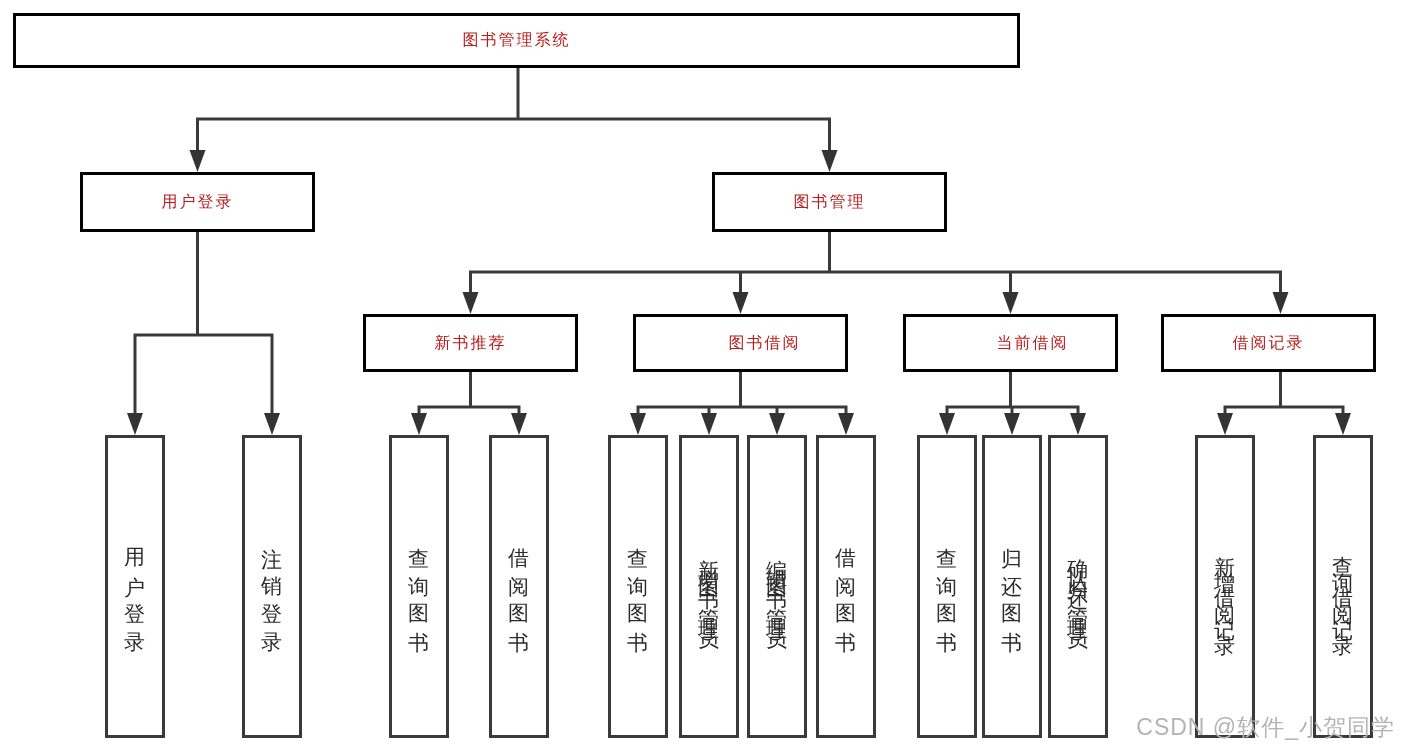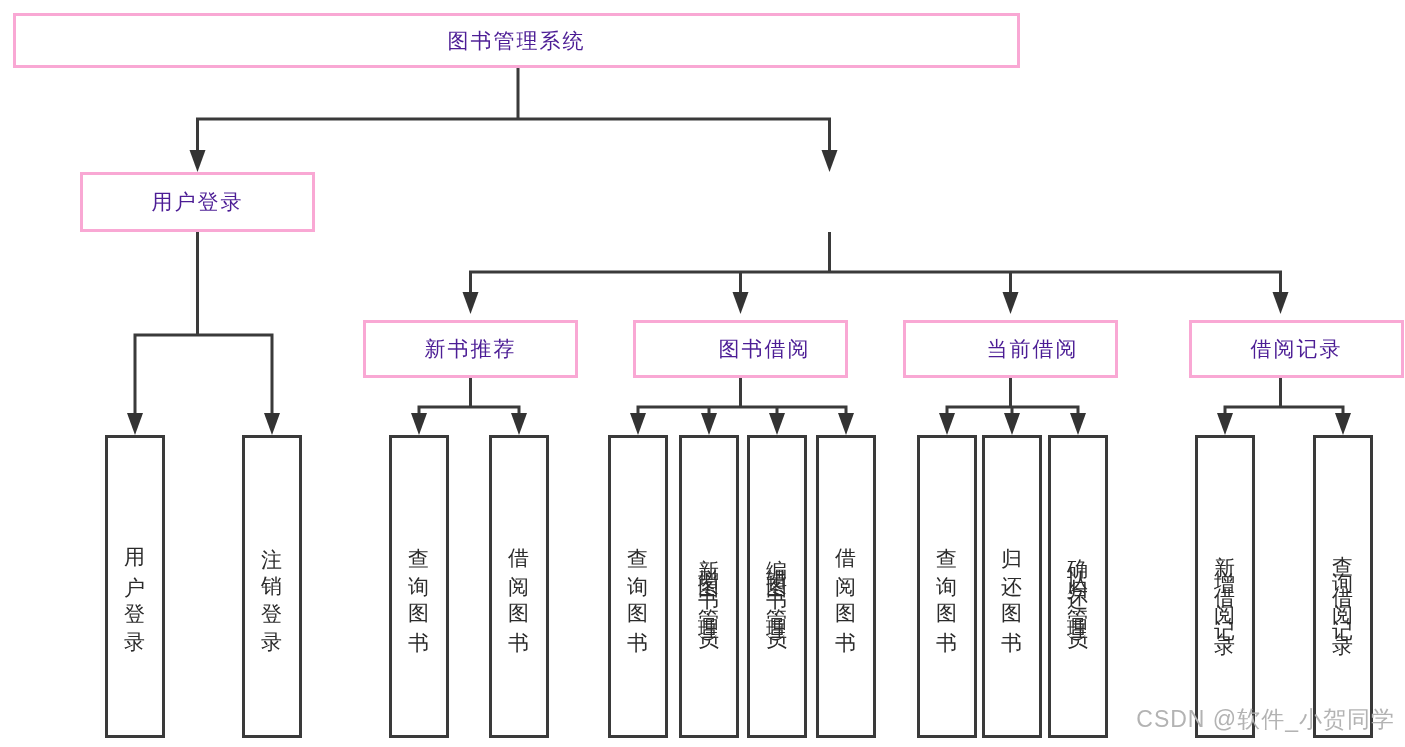--- a/index.html
+++ b/index.html
@@ -20,40 +20,40 @@
   .connectors {
     position: absolute;
     left: 0; top: 0;
     width: 1405px;
     height: 747px;
     pointer-events: none;
   }
   .node {
     position: absolute;
     background: #ffffff;
-    border: 3px solid #f9a8d4;
+    border: 3px solid #000000;
     box-sizing: border-box;
     display: flex;
     align-items: center;
     justify-content: center;
-    color: #4c1d95;
-    font-size: 21px;
+    color: #b91c1c;
+    font-size: 16px;
     letter-spacing: 2px;
     white-space: nowrap;
     z-index: 2;
   }
   .root   { left: 13px;  top: 13px;  width: 1007px; height: 55px; }
   .lvl2   { height: 60px; width: 235px; top: 172px; }
   .lvl2.a { left: 80px; }
   .lvl2.b { left: 712px; }
-  .lvl3   { height: 58px; width: 215px; top: 314px; margin-top: 6px; }
+  .lvl3   { height: 58px; width: 215px; top: 314px; }
   .lvl3.c1 { left: 363px; }
   .lvl3.c2 { left: 633px; padding-left: 48px; }
   .lvl3.c3 { left: 903px; padding-left: 44px; }
-  .lvl3.c4 { left: 1189px; text-align: center; }
+  .lvl3.c4 { left: 1161px; text-align: center; }
   .leaf {
     position: absolute;
     top: 435px;
     width: 60px;
     height: 303px;
     background: #ffffff;
     border: 3px solid #3a3a3a;
     box-sizing: border-box;
     display: flex;
     align-items: center;
@@ -67,21 +67,21 @@
     font-size: 21px;
     line-height: 1;
     white-space: nowrap;
   }
   .ls4 .vtext { letter-spacing: 28px; }
   .ls6 .vtext { letter-spacing: 16px; }
   .ls9 .vtext { letter-spacing: 10px; }
   .watermark {
     position: absolute;
     right: 10px;
-    bottom: 12px;
+    bottom: 4px;
     color: #b3b3b3;
     font-size: 23px;
     letter-spacing: 1px;
     z-index: 3;
   }
 </style>
 </head>
 <body>
 
 <div class="canvas">
@@ -121,20 +121,23 @@
     <polygon points="1217,413 1233,413 1225,435" fill="#333333"></polygon>
     <polygon points="1335,413 1351,413 1343,435" fill="#333333"></polygon>
   </svg>
 
   <div class="node root">
     <span>图书管理系统</span>
   </div>
 
   <div class="node lvl2 a">
     <span>用户登录</span>
+  </div>
+  <div class="node lvl2 b">
+    <span>图书管理</span>
   </div>
 
   <div class="node lvl3 c1">
     <span>新书推荐</span>
   </div>
   <div class="node lvl3 c2">
     <span>图书借阅</span>
   </div>
   <div class="node lvl3 c3">
     <span>当前借阅</span>

